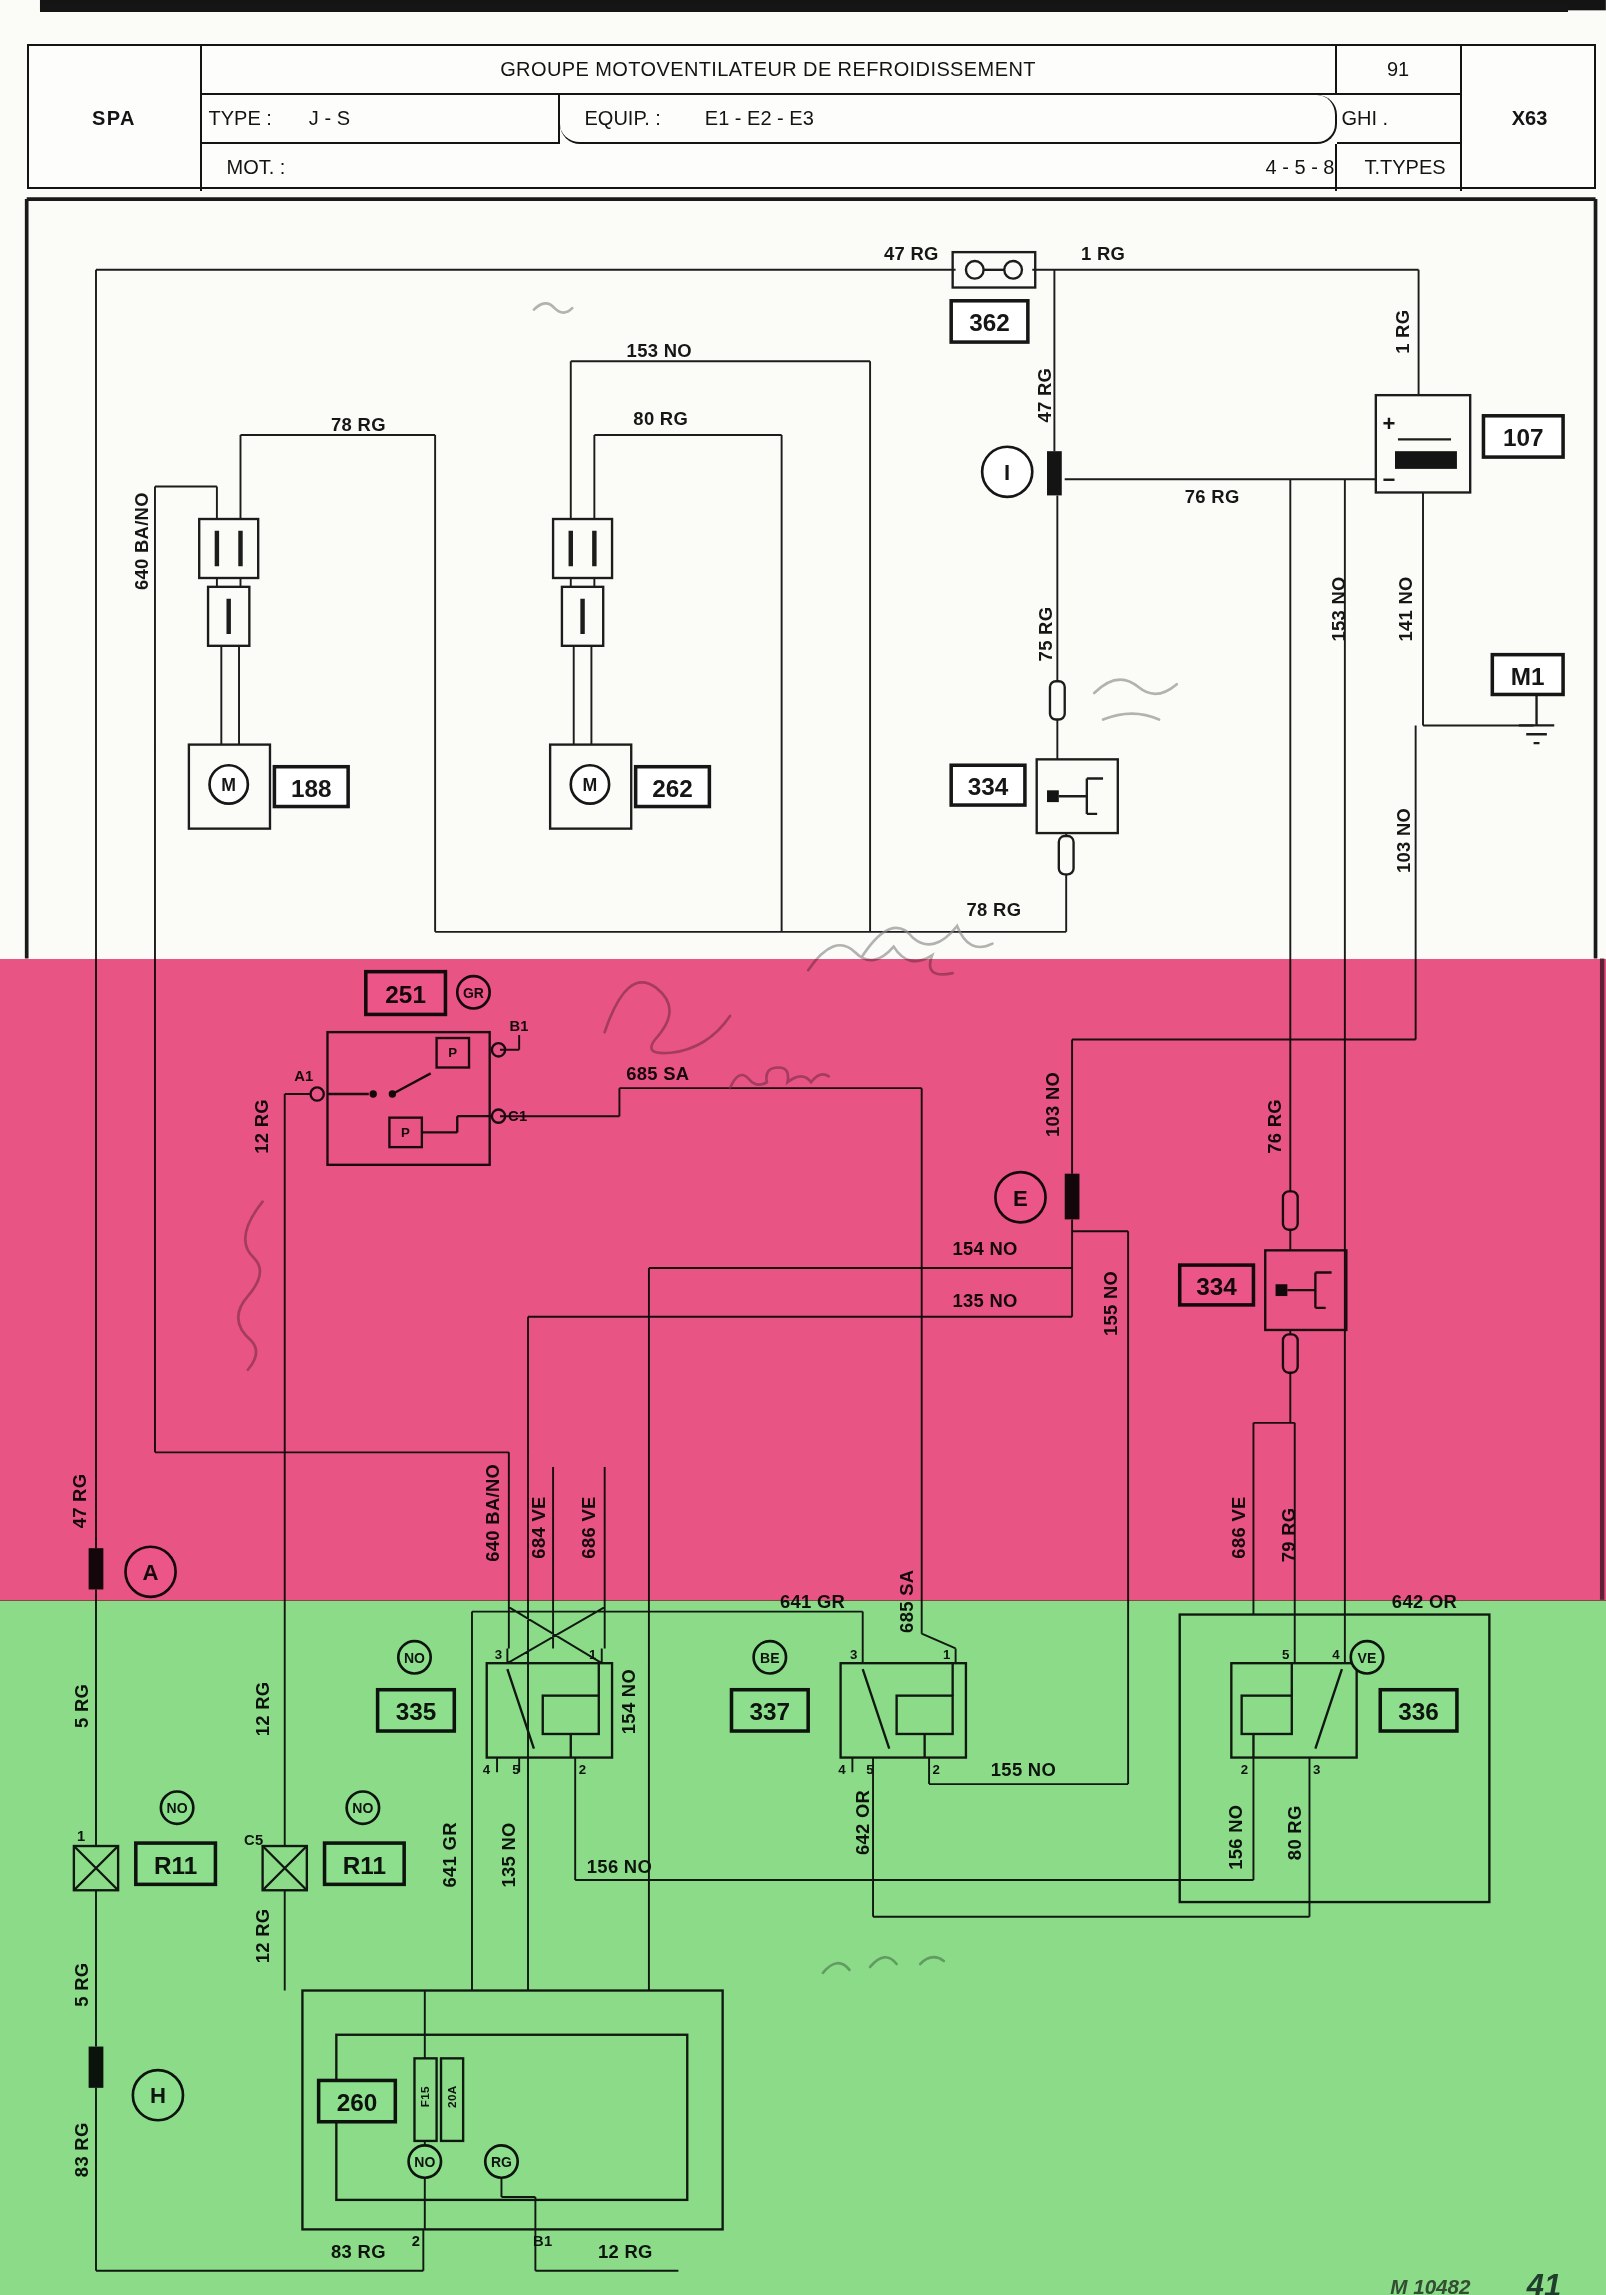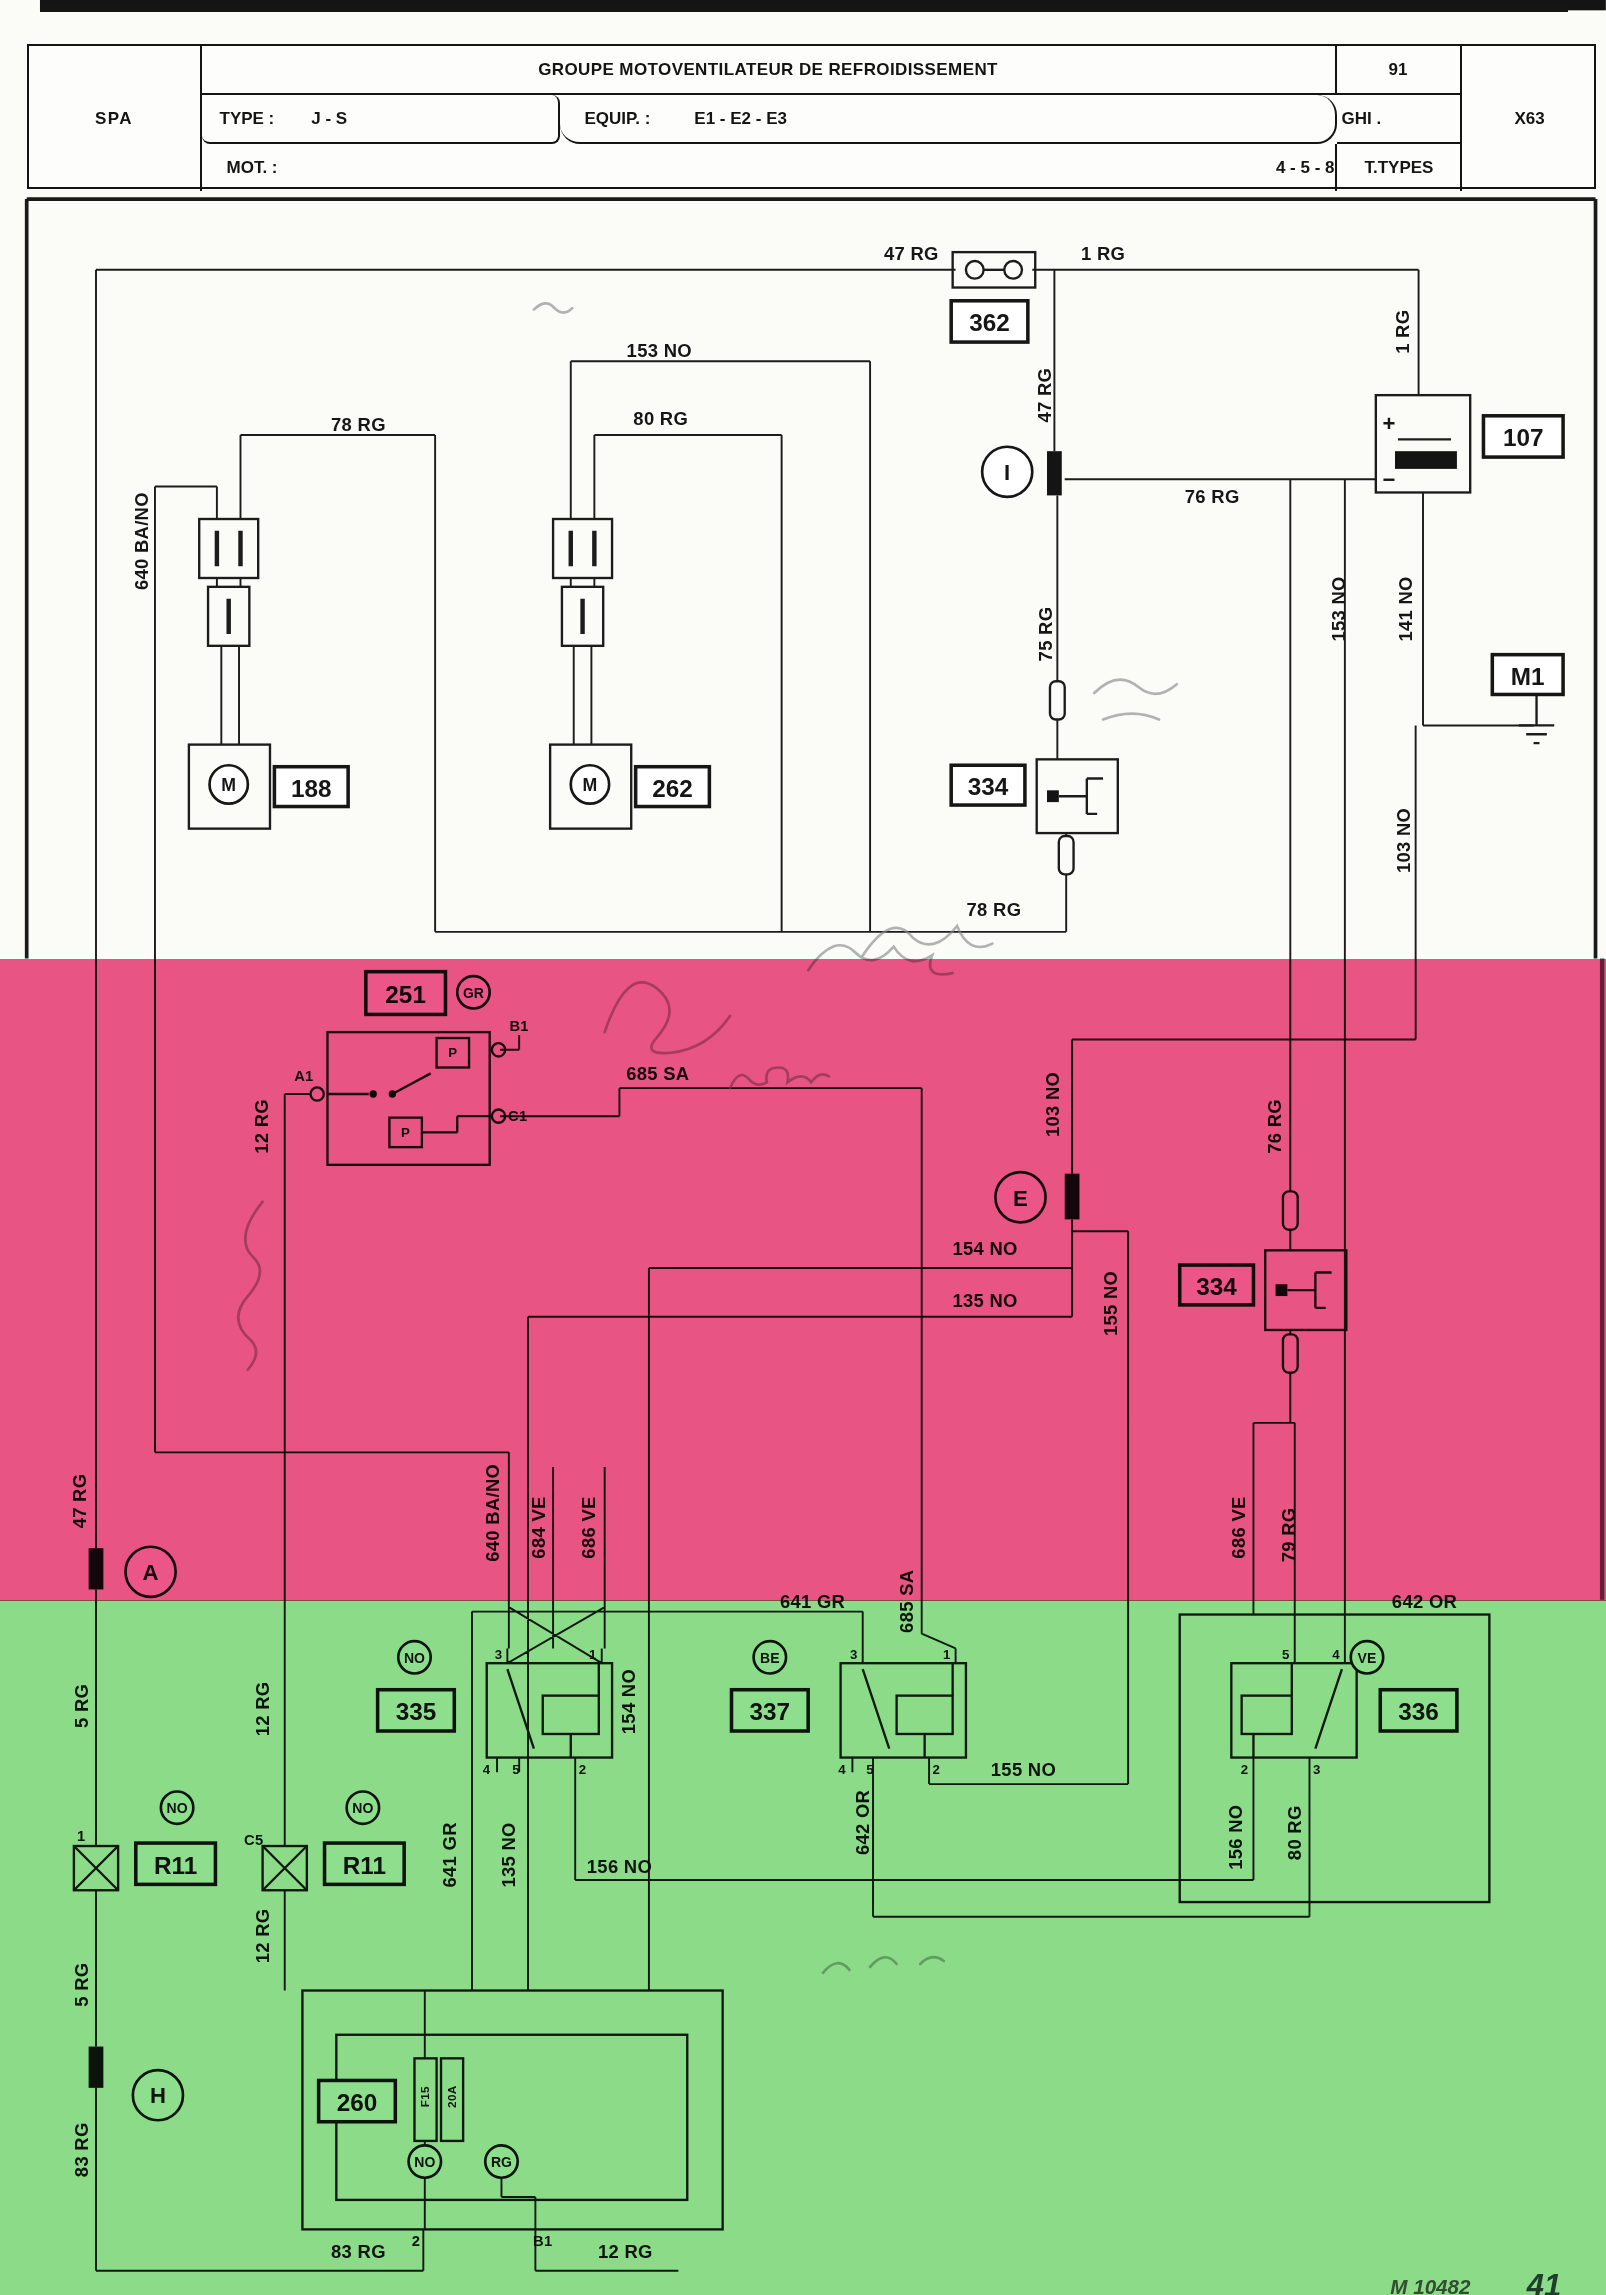--- a/index.html
+++ b/index.html
@@ -6,28 +6,28 @@
   #page{position:relative;width:1606px;height:2295px;background:#fbfbf8;overflow:hidden;font-family:"Liberation Sans",sans-serif;}
   #diagram-svg{position:absolute;left:0;top:0;width:1606px;height:2295px;}
   
   .band{position:absolute;left:0;width:1606px;mix-blend-mode:multiply;pointer-events:none;}
   #band-pink{top:959px;height:642px;background:#ec5588;}
   #band-green{top:1600px;height:695px;background:#8ddf8d;}
   
   #header{position:absolute;left:26.5px;top:44px;width:1569px;height:145px;display:grid;
     grid-template-columns:173px 358px 777px 125px 136px;grid-template-rows:49px 49px 47px;
     border:2.9px solid #141414;background:#fdfdfb;color:#141414;box-sizing:border-box;}
-  #header .cell{display:flex;align-items:center;box-sizing:border-box;font-size:17px;font-weight:bold;}
+  #header .cell{display:flex;align-items:center;box-sizing:border-box;font-size:20px;}
   .b-r{border-right:2.2px solid #141414;} .b-b{border-bottom:2.2px solid #141414;}
   .c-center{justify-content:center;}
   #cell-spa{grid-area:1/1/4/2;font-size:43px;font-weight:bold;letter-spacing:1.5px;}
   #cell-title{grid-area:1/2/2/4;font-size:22px;letter-spacing:0.4px;}
   #cell-num{grid-area:1/4/2/5;}
   #cell-x63{grid-area:1/5/4/6;font-size:35px;font-weight:bold;}
-  #cell-type{grid-area:2/2/3/3;padding-left:18px;gap:37px;border-radius:8px;}
+  #cell-type{grid-area:2/2/3/3;padding-left:7px;gap:37px;}
   #cell-equip{grid-area:2/3/3/4;padding-left:25px;gap:44px;border-radius:20px;}
   #cell-ghi{grid-area:2/4/3/5;padding-left:5px;}
   #cell-mot{grid-area:3/2/4/4;padding-left:25px;gap:32px;justify-content:space-between;}
   #cell-types{grid-area:3/4/4/5;padding-left:28px;}
   #topbar{position:absolute;left:40px;top:2.9px;width:1528px;height:9.6px;background:#151515;}
   
   svg text{font-family:"Liberation Sans",sans-serif;fill:#161616;text-anchor:middle;dominant-baseline:central;}
   text.wl{font-size:12.5px;font-weight:600;letter-spacing:.2px;}
   text.box-t{font-size:16.5px;font-weight:bold;}
   text.circ-t{font-size:9.5px;font-weight:bold;}

